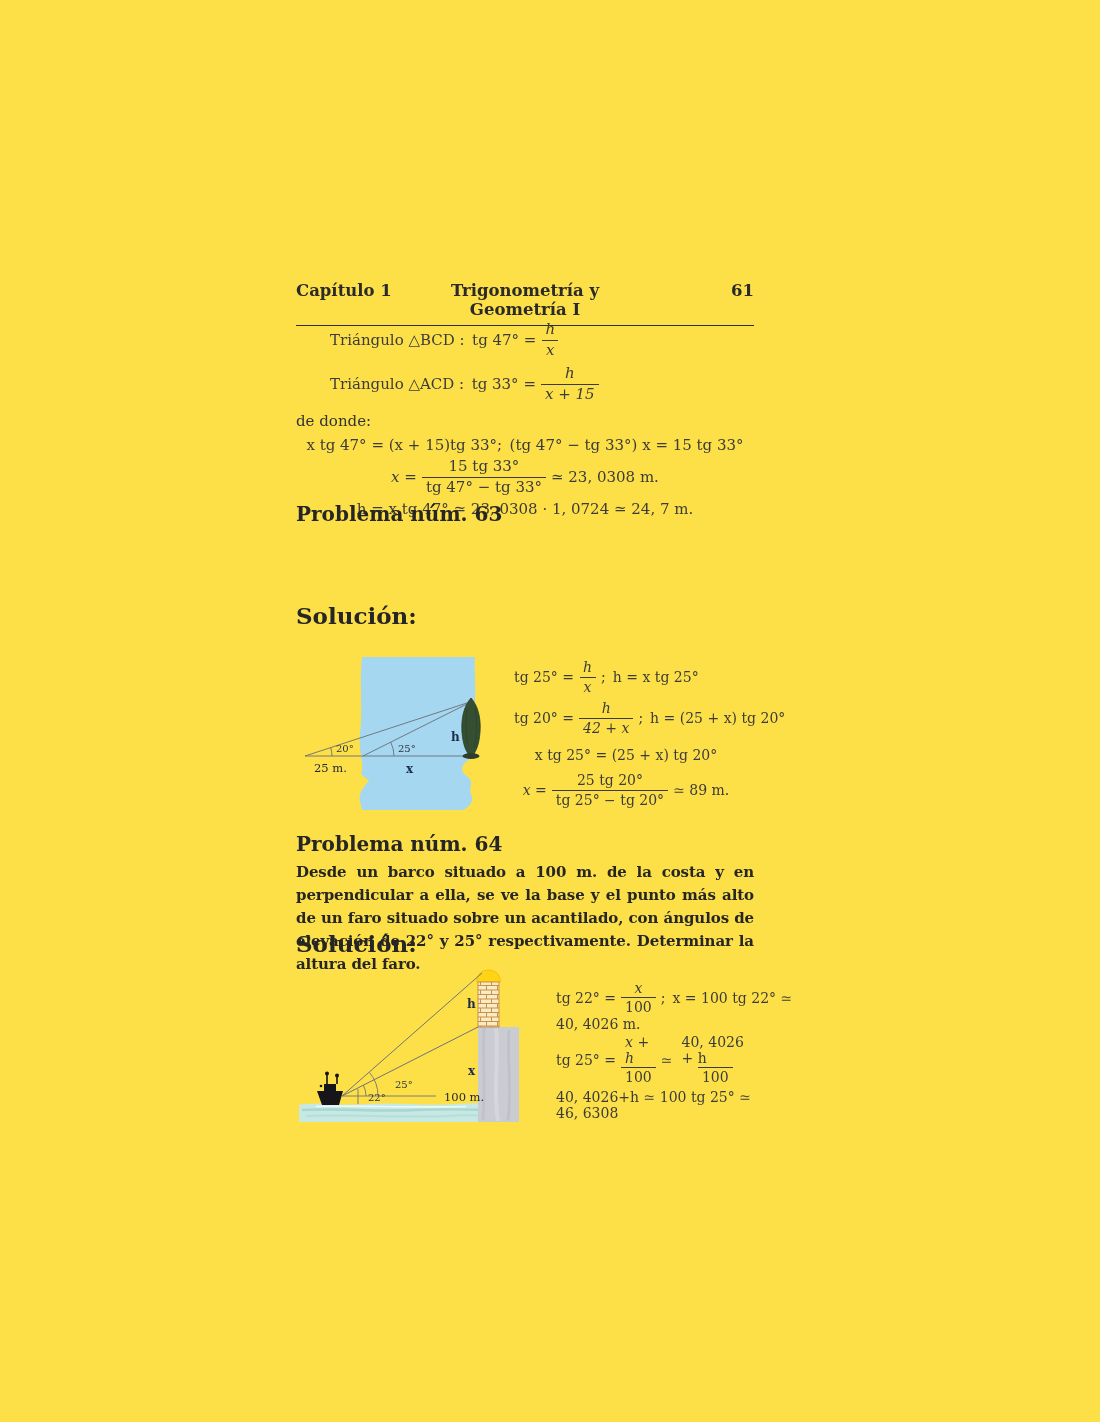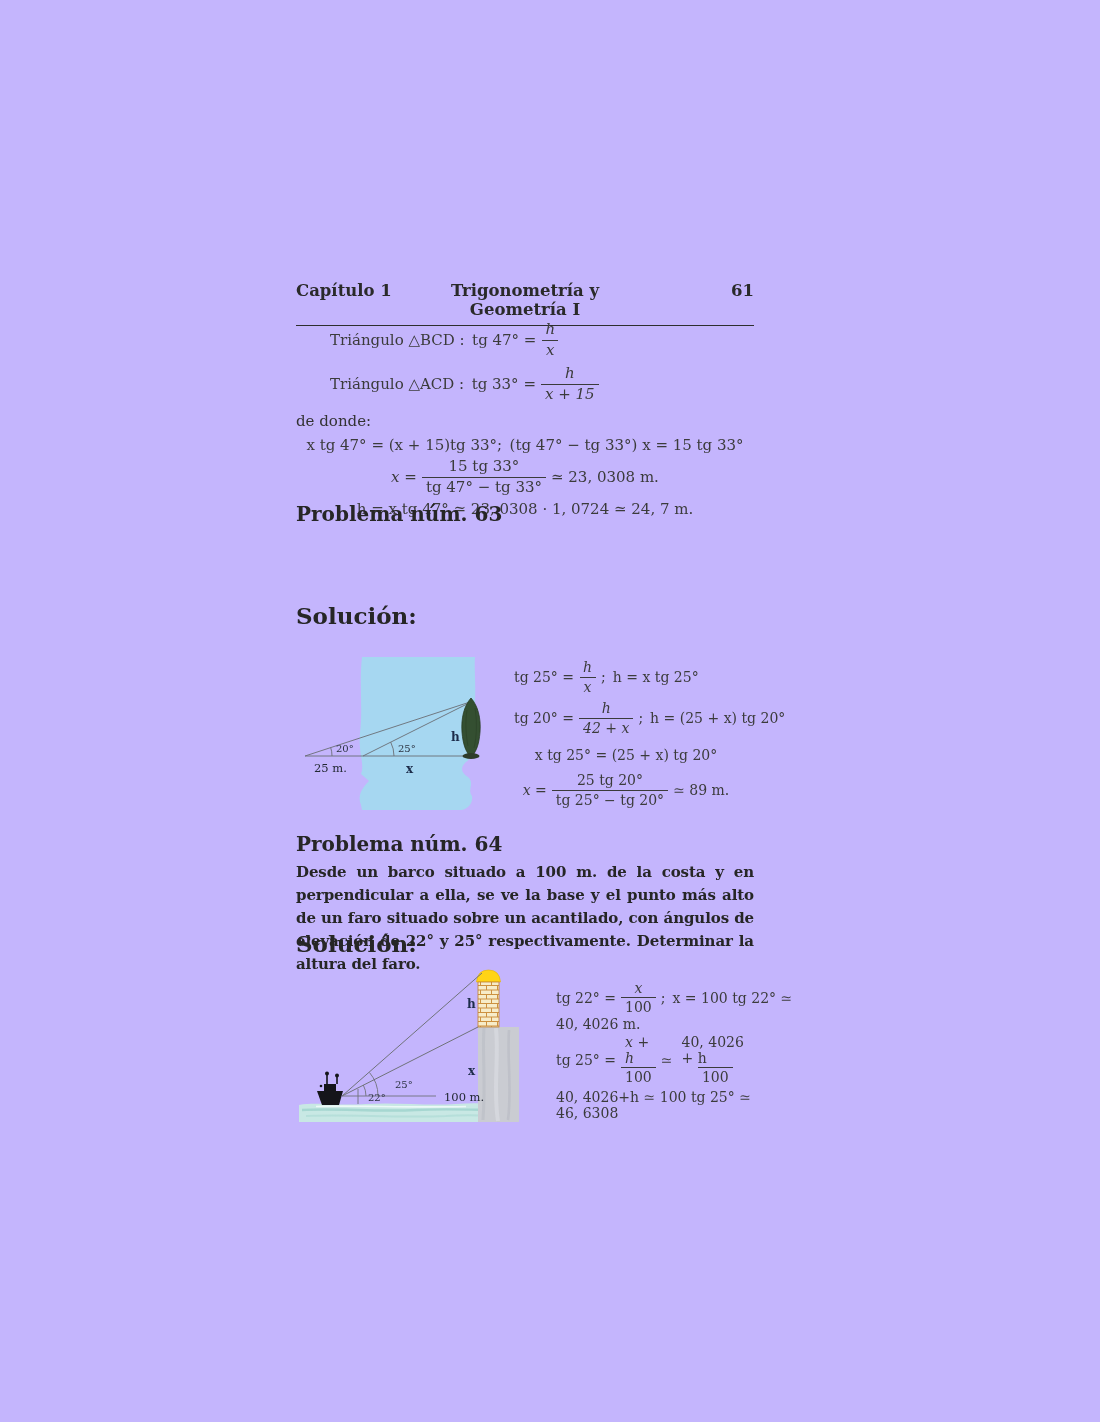--- a/index.html
+++ b/index.html
@@ -1,17 +1,17 @@
 <!DOCTYPE html>
 <html><head>
 <meta charset="utf-8">
 <style>
   html,body{margin:0;padding:0;background:#ffffff;}
   .page{
-    position:relative;width:1100px;height:1422px;background:#c4b5fd;
+    position:relative;width:1100px;height:1422px;background:#fde047;
     font-family:"DejaVu Serif","DejaVu Sans",serif;color:#2b2b2b;overflow:hidden;
   }
   
   .pheader{
     position:absolute;left:296px;top:281px;width:458px;
     display:flex;align-items:baseline;font-weight:bold;font-size:16.5px;
     border-bottom:1.6px solid #2e2e2e;padding-bottom:6px;color:#2a2a2a;
   }
   .hleft{flex:1;text-align:left;}
   .hmid{flex:2.2;text-align:center;}

